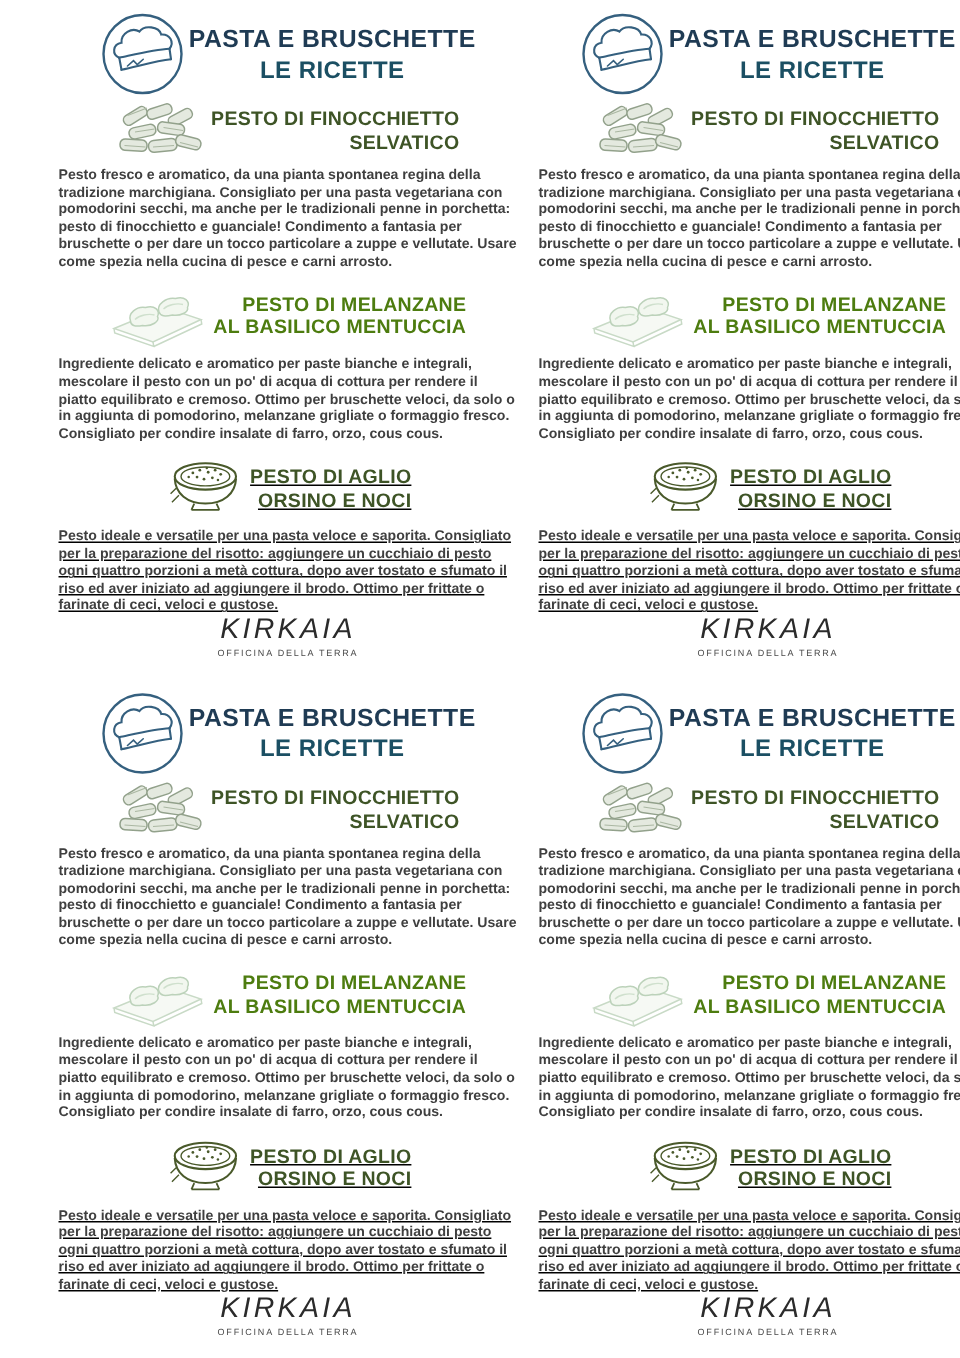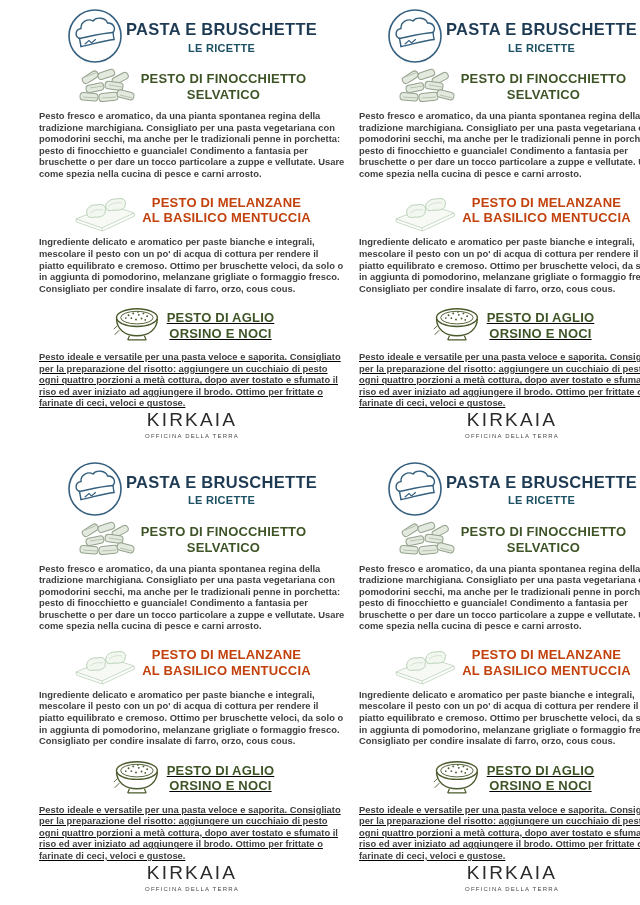--- a/index.html
+++ b/index.html
@@ -24,51 +24,52 @@
   }
 
   .header { display: flex; align-items: center; justify-content: center; margin-top: 2px; }
   .chef-svg { width: 56px; height: 56px; flex: 0 0 auto; margin-right: 3px; }
   .header-text { text-align: center; padding-top: 2px; }
   .title {
     font-size: 16.5px; font-weight: 700; color: #1f3b54;
     letter-spacing: 0.3px; line-height: 1.1; white-space: nowrap;
   }
   .subtitle {
-    font-size: 11px; font-weight: 700; color: #1b4f63;
+    font-size: 16px; font-weight: 700; color: #1b4f63;
     letter-spacing: 0.3px; margin-top: 3px;
   }
 
   .section { width: 100%; display: flex; flex-direction: column; align-items: center; }
   .sec1 { margin-top: 4px; }
   .sec2 { margin-top: 9px; }
   .sec3 { margin-top: 10px; text-decoration: underline; }
   .sec-head { display: flex; align-items: center; justify-content: center; gap: 5px; }
   .sec-title {
     font-weight: 700; font-size: 13px; line-height: 1.2;
-    text-align: center; letter-spacing: 0.2px;
+    text-align: right; letter-spacing: 0.2px;
   }
   .sec-title.dark { color: #3e5426; }
-  .sec-title.light { color: #c2410c; }
+  .sec-title.light { color: #4d7c0f; }
 
   .penne-svg { width: 58px; height: 38px; flex: 0 0 auto; }
   .eggplant-svg { width: 64px; height: 44px; flex: 0 0 auto; }
   .mortar-svg { width: 52px; height: 43px; flex: 0 0 auto; }
 
   .body-text {
     font-size: 9.4px; font-weight: 700; color: #3f3f3f;
     line-height: 1.23; text-align: left;
     margin: 4px 0 0; padding: 0 1px; width: 100%;
     box-sizing: border-box;
   }
 
   .footer { margin-top: auto; text-align: center; padding-bottom: 2px; }
   .brand {
     font-size: 19px; font-weight: 400; letter-spacing: 2.2px;
     color: #2b2b2b;
+    font-style: italic;
   }
   .tagline {
     font-size: 6px; letter-spacing: 1.2px; color: #4a4a4a; margin-top: 2px;
   }
 </style>
 </head>
 <body>
 
 <div class="sheet">
   <div class="card">

